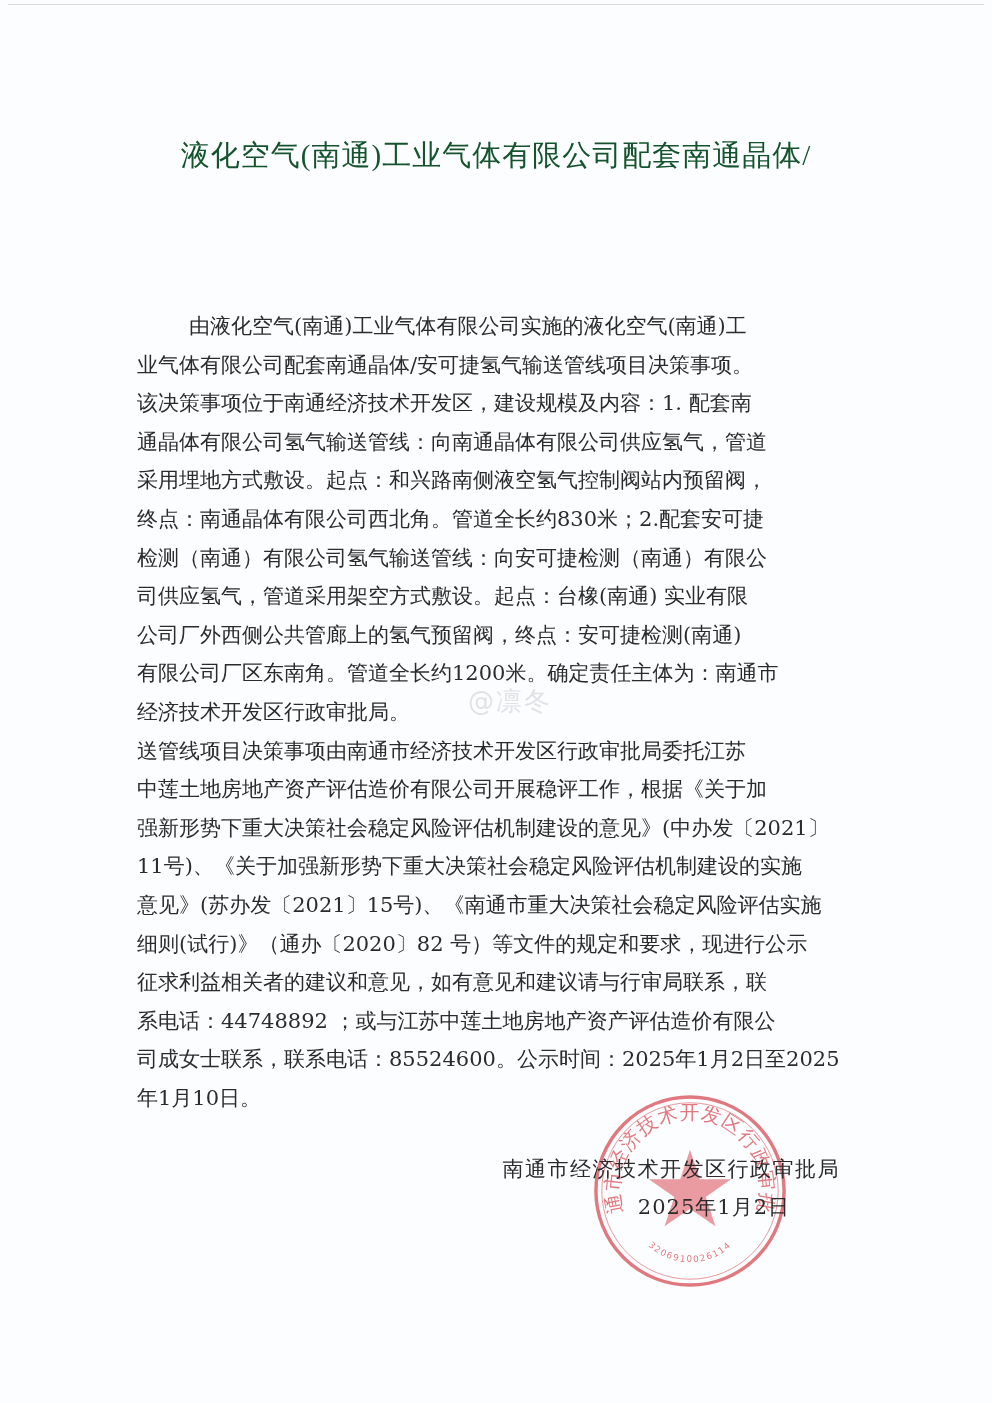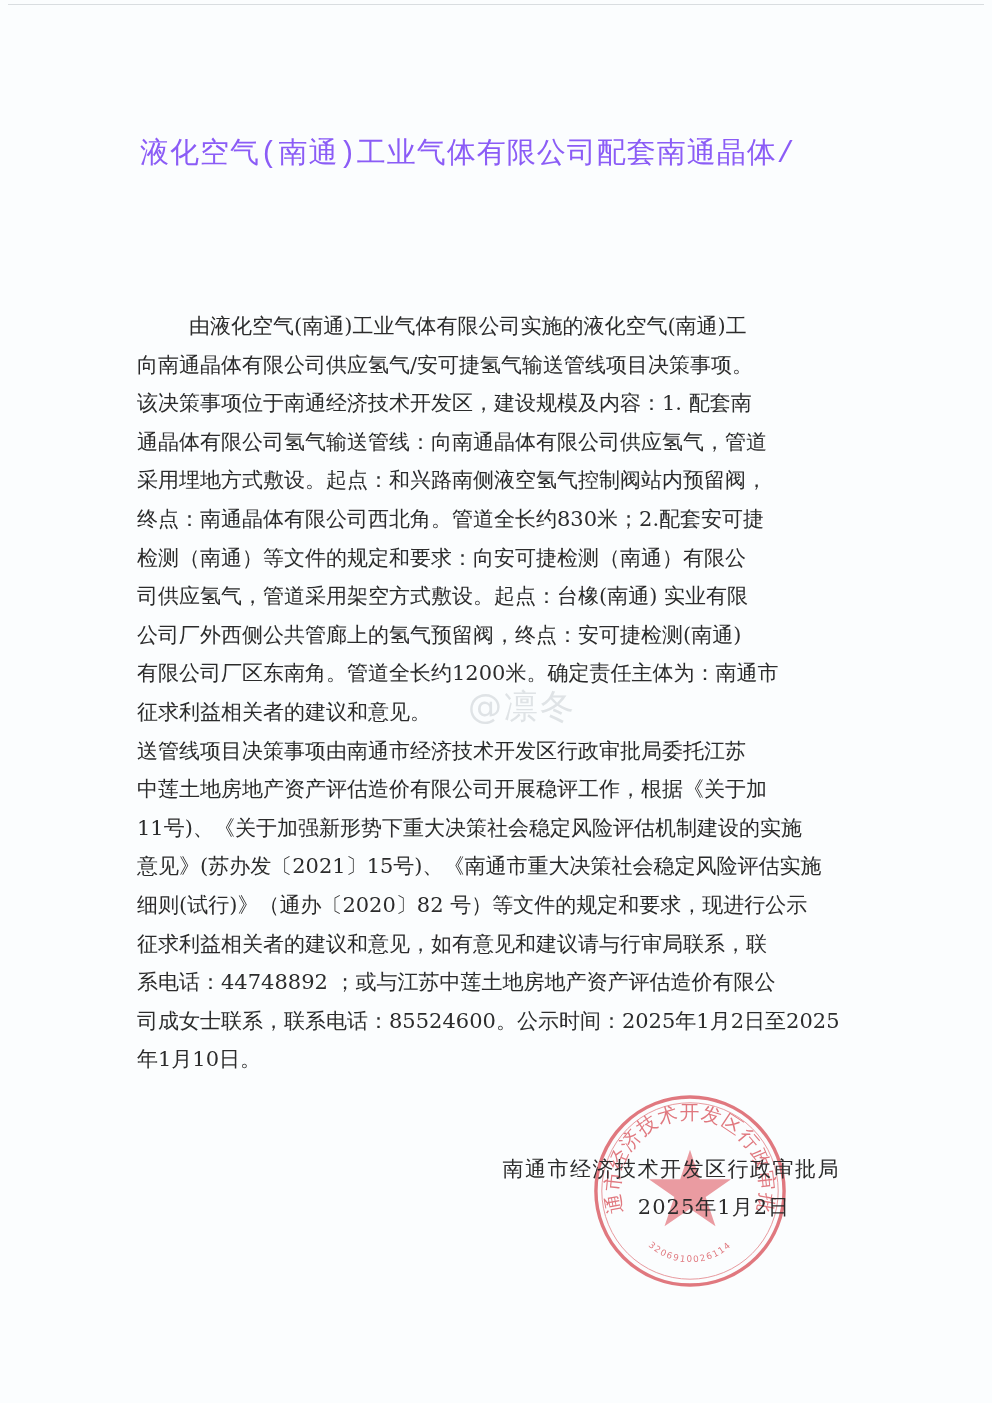--- a/index.html
+++ b/index.html
@@ -26,25 +26,26 @@
       position: absolute;
       left: 8px; right: 8px; top: 4px;
       height: 1px;
       background: #d9dde0;
     }
     .title {
       position: absolute;
       left: 140px;
       width: 712px;
       top: 128px;
-      font-family: Liberation Mono, monospace;
+      text-align: center;
+      font-family: Liberation Serif, serif;
       font-size: 29px;
       line-height: 54px;
       letter-spacing: 1px;
-      color: #8b5cf6;
+      color: #14532d;
       font-weight: normal;
     }
     .title .line { display: block; white-space: nowrap; }
     .body-text {
       position: absolute;
       left: 137px;
       width: 715px;
       top: 278px;
       font-size: 21px;
       line-height: 38.6px;
@@ -75,53 +76,54 @@
       width: 196px;
       height: 196px;
       z-index: 2;
       opacity: 0.78;
     }
     .watermark {
       position: absolute;
       left: 468px;
       top: 684px;
       font-family: "DejaVu Sans", "Liberation Sans", sans-serif;
-      font-size: 34px;
+      font-size: 26px;
       color: rgba(200,205,210,0.55);
       z-index: 4;
       letter-spacing: 2px;
     }
   </style>
 </head>
 <body>
 
 <div class="page">
   <div class="top-edge"></div>
 
   <h1 class="title" style="margin:0;">
     <span class="line">液化空气(南通)工业气体有限公司配套南通晶体/</span>
   </h1>
 
   <div class="body-text">
     <p class="para">
       <span class="ln indent">由液化空气(南通)工业气体有限公司实施的液化空气(南通)工</span>
-      <span class="ln">向南通晶体有限公司供应氢气/安可捷氢气输送管线项目决策事项。</span>
+      <span class="ln">业气体有限公司配套南通晶体/安可捷氢气输送管线项目决策事项。</span>
       <span class="ln">该决策事项位于南通经济技术开发区，建设规模及内容：1. 配套南</span>
       <span class="ln">通晶体有限公司氢气输送管线：向南通晶体有限公司供应氢气，管道</span>
       <span class="ln">采用埋地方式敷设。起点：和兴路南侧液空氢气控制阀站内预留阀，</span>
       <span class="ln">终点：南通晶体有限公司西北角。管道全长约830米；2.配套安可捷</span>
-      <span class="ln">检测（南通）等文件的规定和要求：向安可捷检测（南通）有限公</span>
+      <span class="ln">检测（南通）有限公司氢气输送管线：向安可捷检测（南通）有限公</span>
       <span class="ln">司供应氢气，管道采用架空方式敷设。起点：台橡(南通) 实业有限</span>
       <span class="ln">公司厂外西侧公共管廊上的氢气预留阀，终点：安可捷检测(南通)</span>
       <span class="ln">有限公司厂区东南角。管道全长约1200米。确定责任主体为：南通市</span>
-      <span class="ln">征求利益相关者的建议和意见。</span>
+      <span class="ln">经济技术开发区行政审批局。</span>
     </p>
     <p class="para">
       <span class="ln">送管线项目决策事项由南通市经济技术开发区行政审批局委托江苏</span>
       <span class="ln">中莲土地房地产资产评估造价有限公司开展稳评工作，根据《关于加</span>
+      <span class="ln">强新形势下重大决策社会稳定风险评估机制建设的意见》(中办发〔2021〕</span>
       <span class="ln">11号)、《关于加强新形势下重大决策社会稳定风险评估机制建设的实施</span>
       <span class="ln">意见》(苏办发〔2021〕15号)、《南通市重大决策社会稳定风险评估实施</span>
       <span class="ln">细则(试行)》（通办〔2020〕82 号）等文件的规定和要求，现进行公示</span>
       <span class="ln">征求利益相关者的建议和意见，如有意见和建议请与行审局联系，联</span>
       <span class="ln">系电话：44748892 ；或与江苏中莲土地房地产资产评估造价有限公</span>
       <span class="ln">司成女士联系，联系电话：85524600。公示时间：2025年1月2日至2025</span>
       <span class="ln">年1月10日。</span>
     </p>
   </div>
 

